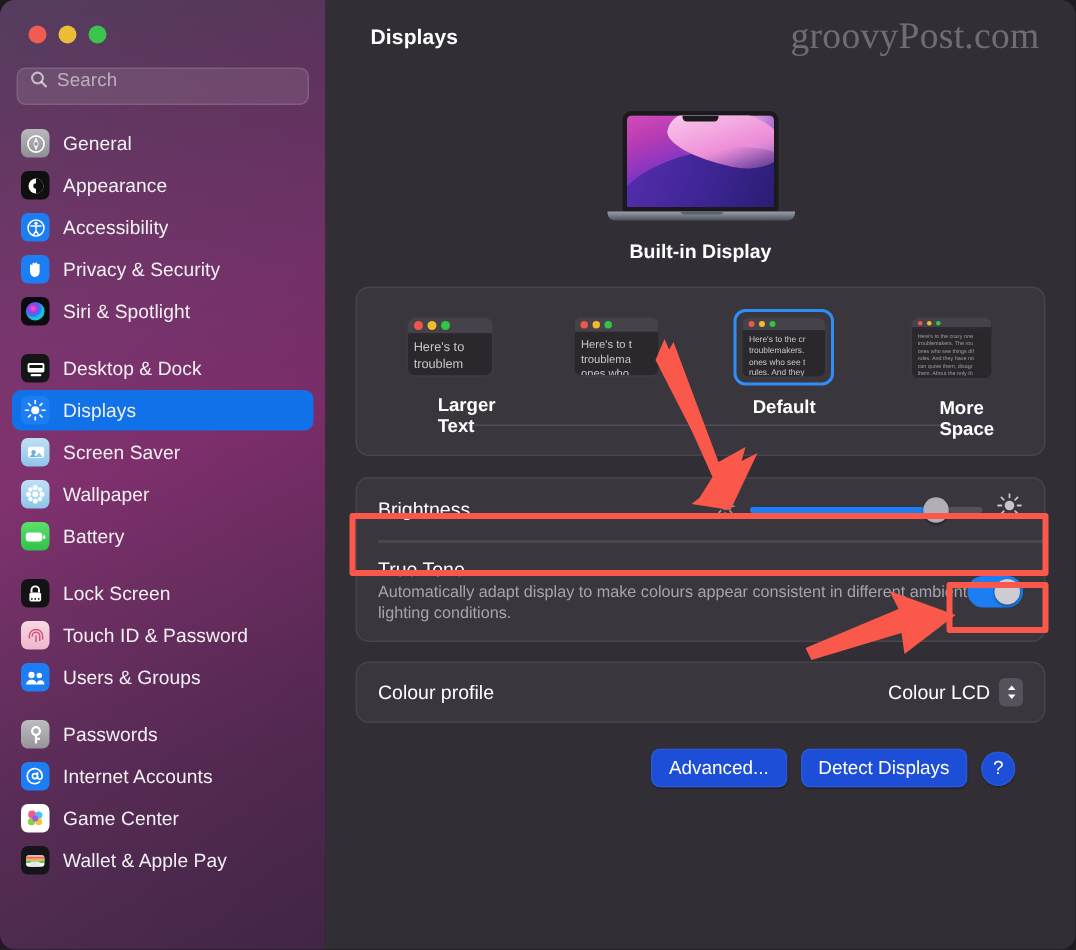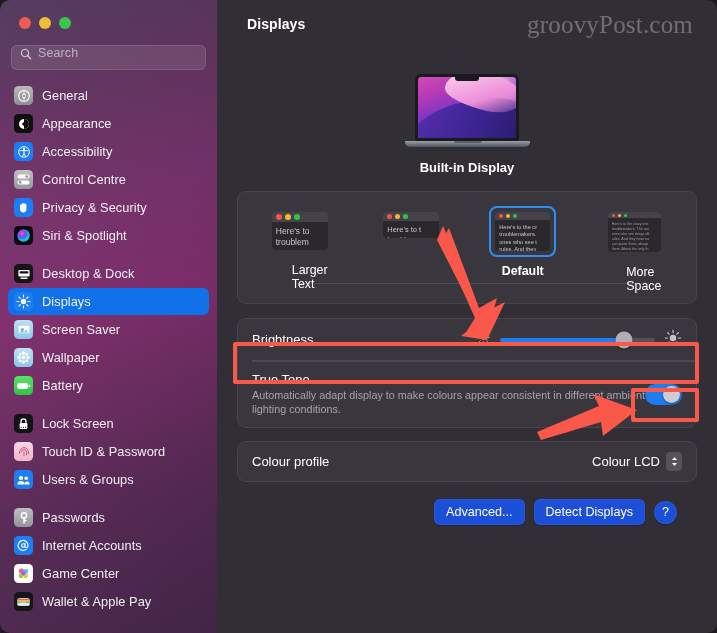--- a/index.html
+++ b/index.html
@@ -218,31 +218,31 @@
     color: #c9c6cb;
     overflow: hidden;
   }
   .res-text div { white-space: nowrap; overflow: hidden; }
   .res-label {
     margin-top: 7px;
     font-size: 12.4px;
     color: #ffffff;
     font-weight: bold;
   }
-  .res-opt:not(.selected) .res-label { font-weight: normal; padding-left: 44px; }
+  .res-opt:not(.selected) .res-label { font-weight: bold; padding-left: 44px; }
 
   
   .t1 .res-thumb { width: 58px; }
   .t1 .res-bar { height: 11px; }
   .t1 .res-bar i { width: 6px; height: 6px; }
   .t1 .res-text { font-size: 8.5px; line-height: 11px; height: 27px;}
   .t2 .res-thumb { width: 58px; }
   .t2 .res-bar { height: 10px; }
   .t2 .res-bar i { width: 5px; height: 5px; }
-  .t2 .res-text { font-size: 7.5px; line-height: 9.6px; height: 16px;}
+  .t2 .res-text { font-size: 7.5px; line-height: 9.6px; height: 28px;}
   .t3 .res-thumb { width: 57px; }
   .t3 .res-bar { height: 9px; }
   .t3 .res-bar i { width: 4px; height: 4px; }
   .t3 .res-text { font-size: 5.6px; line-height: 7.4px; height: 30px;}
   .t4 .res-thumb { width: 55px; }
   .t4 .res-bar { height: 7px; }
   .t4 .res-bar i { width: 3px; height: 3px; }
   .t4 .res-text { font-size: 3.6px; line-height: 5px; height: 33px; color:#9e9aa1;}
 
   .res-divider {
@@ -413,31 +413,20 @@
         </div>
         <div class="nav-item">
           <span class="app-icon" style="background:#1c7ef2;">
             <svg width="14" height="14" viewBox="0 0 14 14">
                 <circle cx="7" cy="7" r="5.3" fill="none" stroke="#fff" stroke-width="1"></circle>
                 <circle cx="7" cy="3.9" r="1.1" fill="#fff"></circle>
                 <path d="M3.6 5.6 H10.4 M7 5.6 V9 M7 9 L5.3 11.4 M7 9 L8.7 11.4" stroke="#fff" stroke-width="1" stroke-linecap="round" fill="none"></path>
               </svg>
           </span>
           <span class="nav-label">Accessibility</span>
-        </div>
-        <div class="nav-item">
-          <span class="app-icon" style="background:linear-gradient(180deg,#c2c2c6,#95959a);">
-            <svg width="15" height="13" viewBox="0 0 15 13">
-                <rect x="1.5" y="1.6" width="12" height="4" rx="2" fill="#fff"></rect>
-                <circle cx="10.8" cy="3.6" r="1.4" fill="#95959a"></circle>
-                <rect x="1.5" y="7.4" width="12" height="4" rx="2" fill="#fff"></rect>
-                <circle cx="4.2" cy="9.4" r="1.4" fill="#95959a"></circle>
-              </svg>
-          </span>
-          <span class="nav-label">Control Centre</span>
         </div>
         <div class="nav-item">
           <span class="app-icon" style="background:#1c7ef2;">
             <svg width="13" height="13" viewBox="0 0 13 13">
                 <path d="M3 7.5 V4.2 a.8.8 0 0 1 1.6 0 V3 a.8.8 0 0 1 1.6 0 V2.8 a.8.8 0 0 1 1.6 0 V3.6 a.8.8 0 0 1 1.6 0 V8 c0 2.4-1.4 3.6-3.2 3.6S3 10.2 3 7.5Z" fill="#fff"></path>
               </svg>
           </span>
           <span class="nav-label">Privacy &amp; Security</span>
         </div>
         <div class="nav-item">

